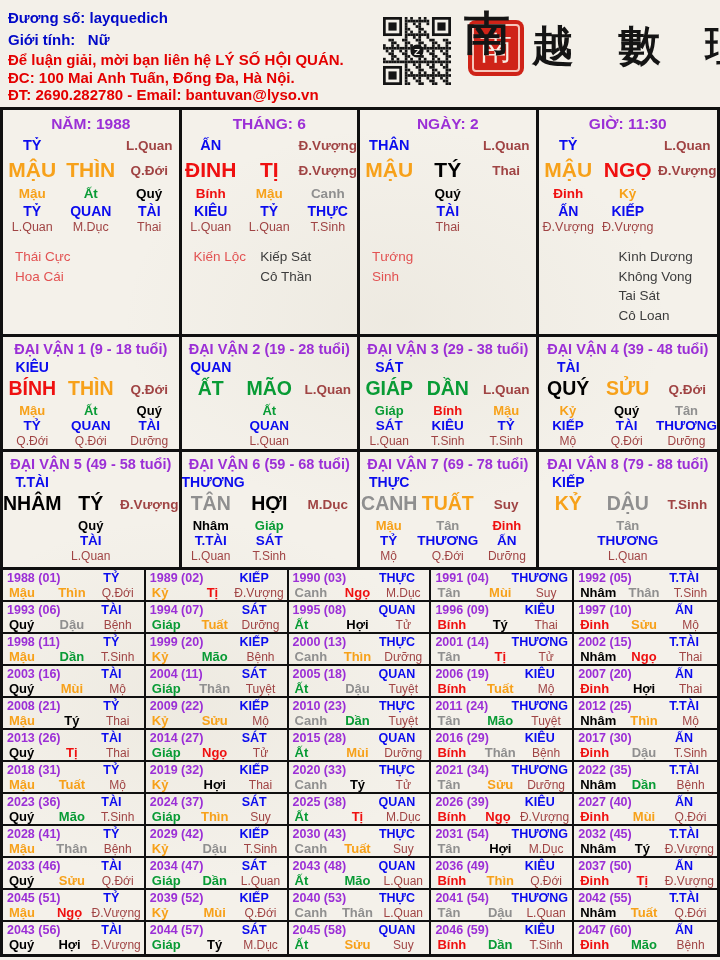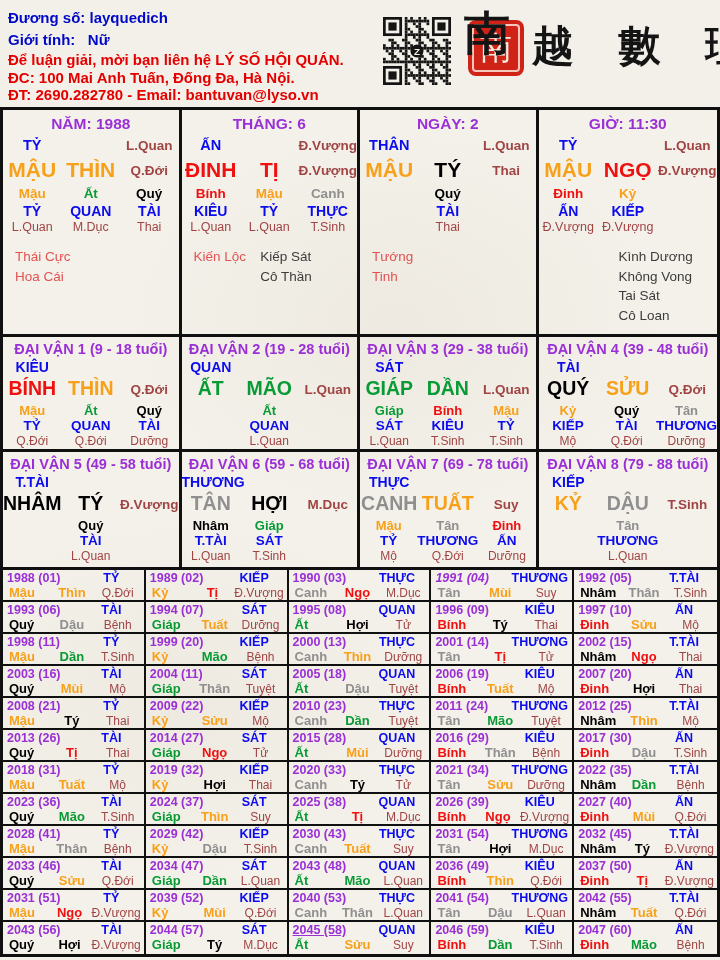--- a/index.html
+++ b/index.html
@@ -437,21 +437,21 @@
           <div></div>
           <div>
             <div class="hstem" style="color: rgb(0, 0, 0);">Quý</div>
             <div class="hstar">TÀI</div>
             <div class="hstage" style="color: rgb(160, 68, 68);">Thai</div>
           </div>
           <div></div>
         </div>
         <div class="notes">
           <div class="nred">
-            <div>Tướng Tinh</div>
+            <div>Tướng Sinh</div>
           </div>
           <div class="nblack"></div>
         </div>
       </div>
       <div class="box">
         <div class="box-title">GIỜ: 11:30</div>
         <div class="trio toprow">
           <div><span class="star" style="color: rgb(11, 11, 238);">TỶ</span></div>
           <div></div>
           <div><span class="stageb" style="color: rgb(160, 68, 68);">L.Quan</span></div>
@@ -730,21 +730,21 @@
           <span class="ystar" style="color: rgb(11, 11, 238);">THỰC</span>
         </div>
         <div class="yl2">
           <span class="ystem" style="color: rgb(143, 143, 143);">Canh</span>
           <span class="ybranch" style="color: rgb(239, 16, 16);">Ngọ</span>
           <span class="ystage" style="color: rgb(160, 68, 68);">M.Dục</span>
         </div>
       </div>
       <div class="ycell">
         <div class="yl1">
-          <span class="yr" style="color: rgb(155, 47, 214); font-style: italic;">1991 (04)</span>
+          <span class="yr" style="color: rgb(155, 47, 214);">1991 (04)</span>
           <span class="ystar" style="color: rgb(11, 11, 238);">THƯƠNG</span>
         </div>
         <div class="yl2">
           <span class="ystem" style="color: rgb(143, 143, 143);">Tân</span>
           <span class="ybranch" style="color: rgb(247, 161, 26);">Mùi</span>
           <span class="ystage" style="color: rgb(160, 68, 68);">Suy</span>
         </div>
       </div>
       <div class="ycell">
         <div class="yl1">
@@ -1247,21 +1247,21 @@
           <span class="ystar" style="color: rgb(11, 11, 238);">ẤN</span>
         </div>
         <div class="yl2">
           <span class="ystem" style="color: rgb(239, 16, 16);">Đinh</span>
           <span class="ybranch" style="color: rgb(239, 16, 16);">Tị</span>
           <span class="ystage" style="color: rgb(160, 68, 68);">Đ.Vượng</span>
         </div>
       </div>
       <div class="ycell">
         <div class="yl1">
-          <span class="yr" style="color: rgb(155, 47, 214);">2031 (51)</span>
+          <span class="yr" style="color: rgb(155, 47, 214);">2045 (51)</span>
           <span class="ystar" style="color: rgb(11, 11, 238);">TỶ</span>
         </div>
         <div class="yl2">
           <span class="ystem" style="color: rgb(247, 161, 26);">Mậu</span>
           <span class="ybranch" style="color: rgb(239, 16, 16);">Ngọ</span>
           <span class="ystage" style="color: rgb(160, 68, 68);">Đ.Vượng</span>
         </div>
       </div>
       <div class="ycell">
         <div class="yl1">
@@ -1324,21 +1324,21 @@
           <span class="ystar" style="color: rgb(11, 11, 238);">SÁT</span>
         </div>
         <div class="yl2">
           <span class="ystem" style="color: rgb(8, 155, 53);">Giáp</span>
           <span class="ybranch" style="color: rgb(0, 0, 0);">Tý</span>
           <span class="ystage" style="color: rgb(160, 68, 68);">M.Dục</span>
         </div>
       </div>
       <div class="ycell">
         <div class="yl1">
-          <span class="yr" style="color: rgb(155, 47, 214); text-decoration: underline;">2045 (58)</span>
+          <span class="yr" style="color: rgb(155, 47, 214);">2045 (58)</span>
           <span class="ystar" style="color: rgb(11, 11, 238);">QUAN</span>
         </div>
         <div class="yl2">
           <span class="ystem" style="color: rgb(8, 155, 53);">Ất</span>
           <span class="ybranch" style="color: rgb(247, 161, 26);">Sửu</span>
           <span class="ystage" style="color: rgb(160, 68, 68);">Suy</span>
         </div>
       </div>
       <div class="ycell">
         <div class="yl1">

